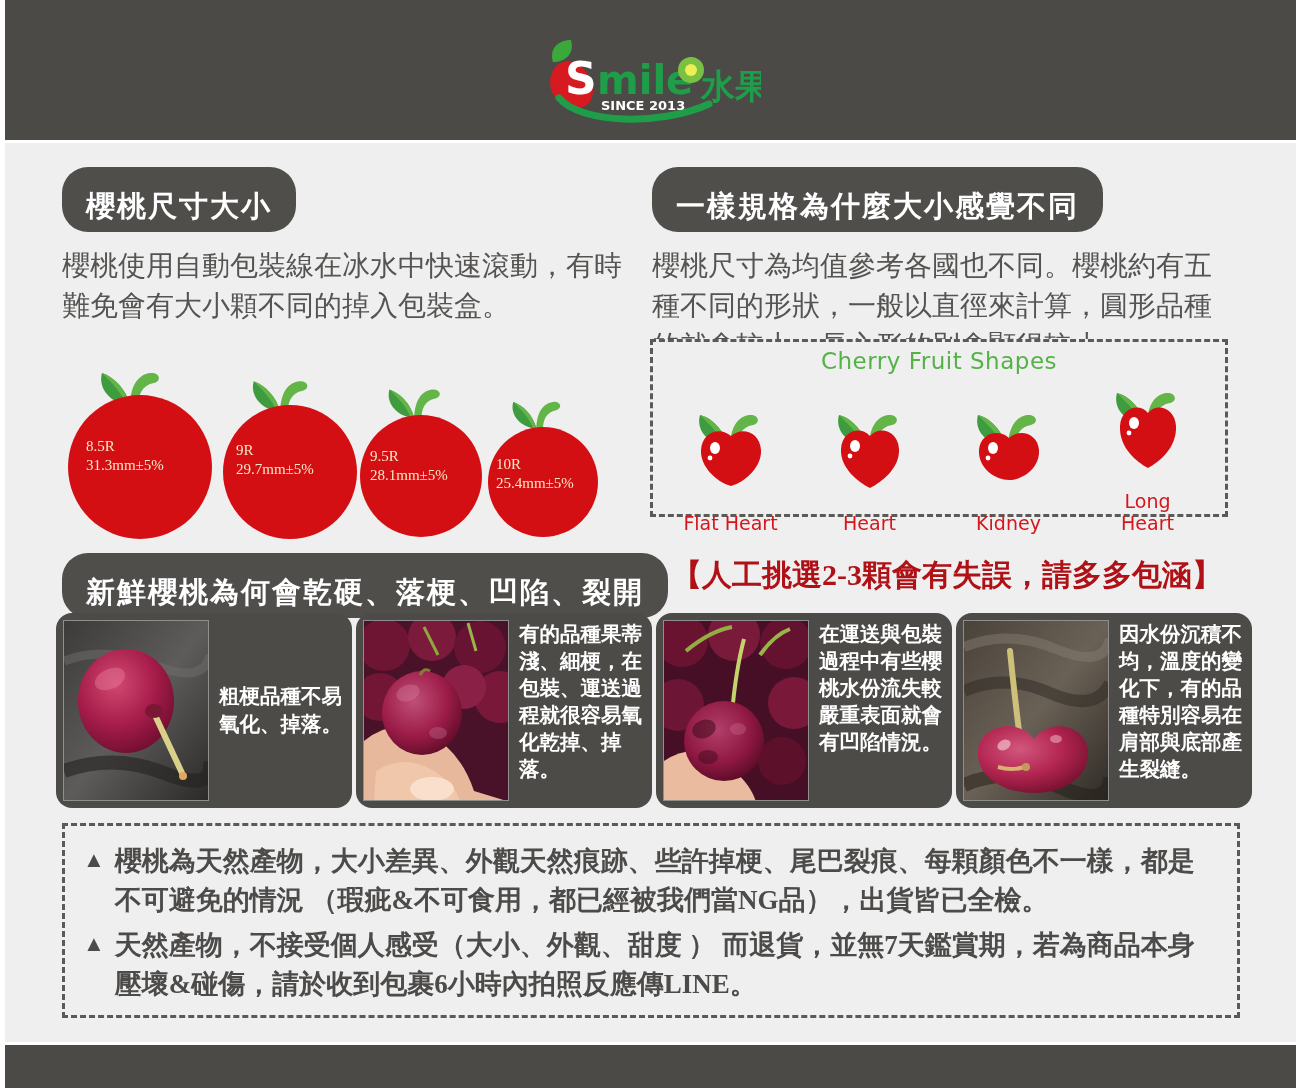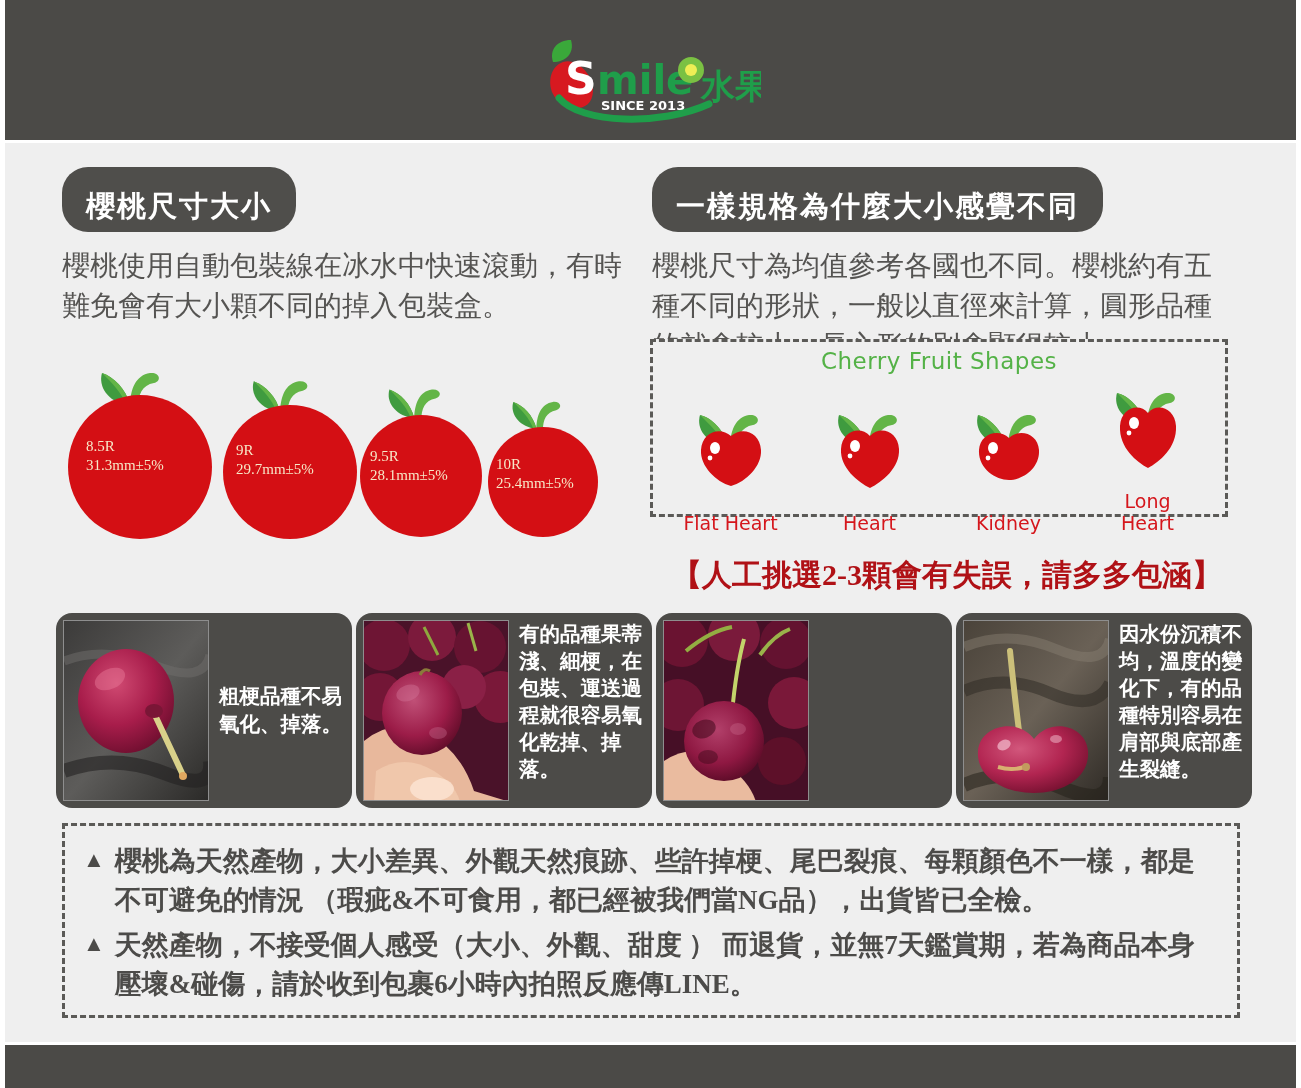--- a/index.html
+++ b/index.html
@@ -271,20 +271,23 @@
             <ellipse cx="29" cy="47" rx="5" ry="6" fill="#ffffff"></ellipse>
             <circle cx="24" cy="57" r="2.4" fill="#ffffff"></circle>
           </svg>
           <div class="shape-name">Long Heart</div>
         </div>
 
 
       </div>
     </div>
 
+    <div class="sec3-head">
+      <div class="pill">新鮮櫻桃為何會乾硬、落梗、凹陷、裂開</div>
+    </div>
     <div class="warn">【人工挑選2-3顆會有失誤，請多多包涵】</div>
 
     <div class="panels">
 
       <div class="panel p1">
         <div class="photo">
           <svg width="146" height="181" viewBox="0 0 146 181" preserveAspectRatio="none">
             <defs>
               <linearGradient id="bg1" x1="0" y1="0" x2="1" y2="1">
                 <stop offset="0" stop-color="#3c3b3a"></stop>
@@ -361,20 +364,21 @@
             <path d="M22 30 Q46 10 68 6" stroke="#93ad42" stroke-width="4" fill="none"></path>
             <path d="M96 34 Q110 14 126 8" stroke="#9ab34a" stroke-width="4" fill="none"></path>
             <path d="M68 92 Q72 48 80 18" stroke="#c3d46a" stroke-width="4" fill="none"></path>
             <path d="M0 140 Q30 120 58 140 Q86 160 92 181 L0 181 Z" fill="#eabb9f"></path>
             <ellipse cx="60" cy="120" rx="40" ry="40" fill="url(#ch3)"></ellipse>
             <ellipse cx="40" cy="108" rx="12" ry="9" fill="#3f0a1c" opacity=".55" transform="rotate(-20 40 108)"></ellipse>
             <ellipse cx="44" cy="136" rx="10" ry="7" fill="#3a0818" opacity=".45"></ellipse>
             <ellipse cx="74" cy="108" rx="8" ry="6" fill="#cf7193" opacity=".35"></ellipse>
           </svg>
         </div>
+        <div class="cap">在運送與包裝過程中有些櫻桃水份流失較嚴重表面就會有凹陷情況。</div>
       </div>
 
       <div class="panel">
         <div class="photo">
           <svg width="146" height="181" viewBox="0 0 146 181" preserveAspectRatio="none">
             <defs>
               <linearGradient id="bg4" x1="0" y1="0" x2="1" y2="1">
                 <stop offset="0" stop-color="#4a433a"></stop>
                   <stop offset=".5" stop-color="#6a6156"></stop>
                 <stop offset="1" stop-color="#2e2a25"></stop>

